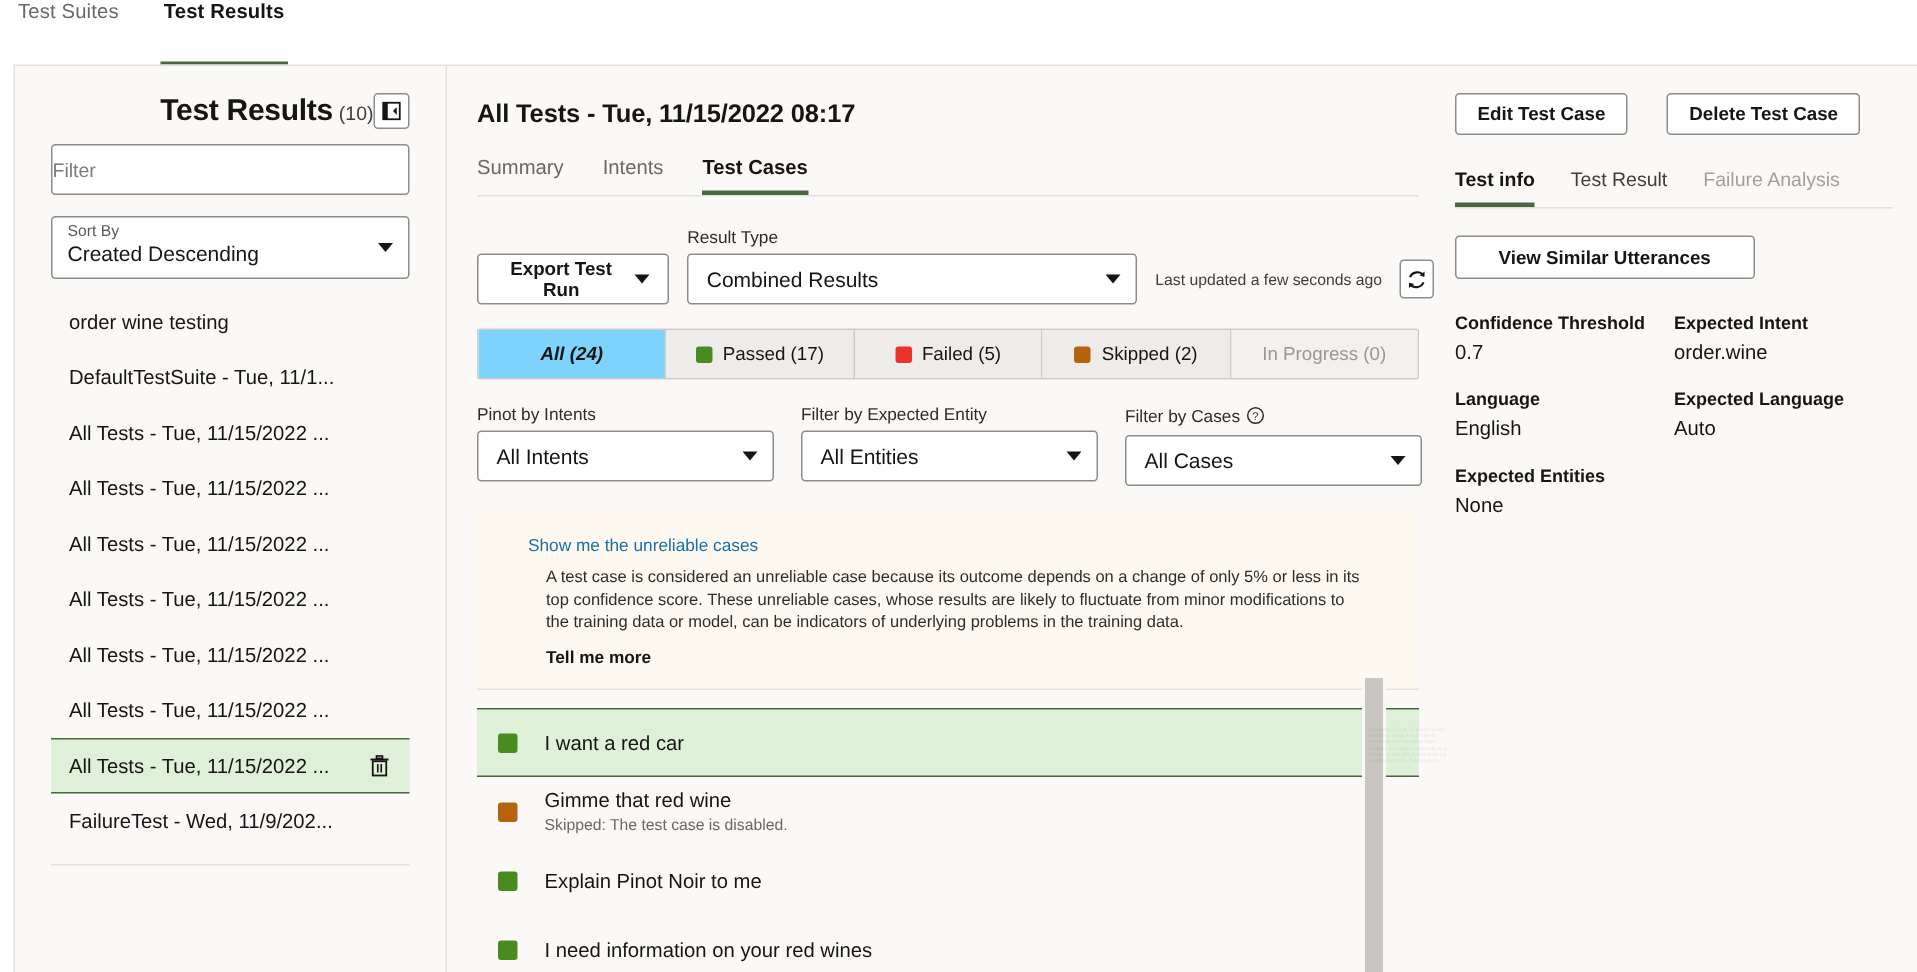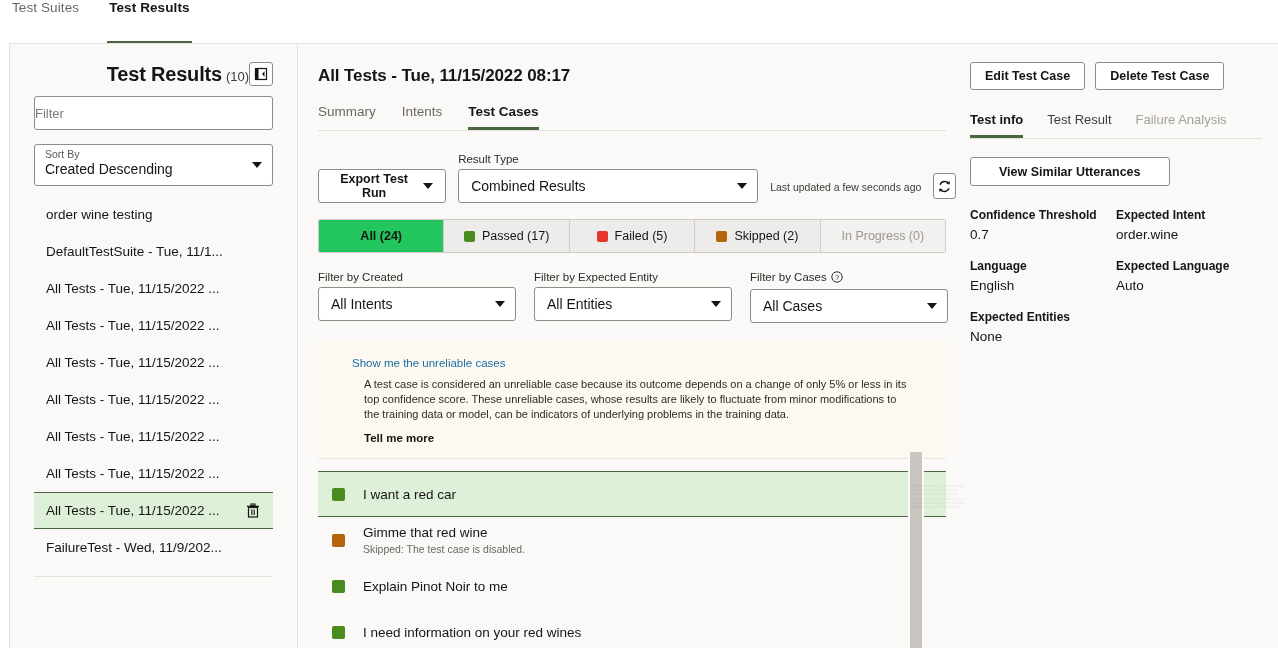--- a/index.html
+++ b/index.html
@@ -114,21 +114,21 @@
                  background: #fff; display:flex; align-items:center; justify-content:center;
                  cursor:pointer; margin-bottom: 4px; }
 
   
   .statustabs { display: flex; margin-top: 16px; width: 628px; height: 34px;
                 border: 1px solid #cfccc7; border-radius: 2px; overflow: hidden; }
   .stab { flex: 1 1 0; display: flex; align-items: center; justify-content: center; gap: 7px;
           font-size: 12.5px; background: #eeecea; border-right: 1px solid #cfccc7;
           cursor: pointer; color: #161513; }
   .stab:last-child { border-right: none; }
-  .stab.active { background: #22c55e; font-weight: bold; }
+  .stab.active { background: #7dd3fc; font-weight: bold; font-style: italic; }
   .stab.disabled { color: #9a9792; background: #f3f1ef; cursor: default; }
   .dot { width: 11px; height: 11px; border-radius: 2px; display: inline-block; }
 
   
   .filterrow { display: flex; gap: 18px; margin-top: 18px; }
   .sel-sm { width: 198px; }
   .help-icon { display: inline-block; vertical-align: -2px; margin-left: 4px; }
 
   
   .banner {
@@ -153,21 +153,21 @@
   .case-sub { font-size: 10.5px; color: #6b6862; margin-top: 3px; }
   .case-warn { position: absolute; right: 22px; }
 
   .scrolltrack { position: absolute; left: 908px; top: 452px; width: 16px; height: 196px; background: #faf9f8; }
   .scrollthumb { position: absolute; left: 910px; top: 452px; width: 12px; height: 196px; background: #c9c6c2; }
   .ghost { position: absolute; left: 912px; top: 484px; width: 54px; height: 36px; opacity: .10;
            font-size: 3.4px; line-height: 4.2px; color: #2e2c29; overflow: hidden; pointer-events: none; }
 
   
   .rightpanel { flex: 0 0 322px; width: 322px; padding: 18px 16px 0 14px; }
-  .rp-btns { display: flex; gap: 10px; }
+  .rp-btns { display: flex; gap: 26px; }
   .rp-btn { height: 28px; padding: 0 14px; }
   .rp-tabs { display: flex; gap: 24px; margin-top: 22px; border-bottom: 1px solid #e4e1dd; }
   .rp-tab { font-size: 13px; color: #3f3d3a; padding-bottom: 8px; cursor: pointer; }
   .rp-tab.active { font-weight: bold; color: #161513; border-bottom: 3px solid #4a6741; }
   .rp-tab.muted { color: #a3a09b; }
   .rp-sim { margin-top: 18px; height: 29px; padding: 0 28px; }
   .rp-grid { display: flex; margin-top: 22px; }
   .rp-col { flex: 1 1 0; }
   .rp-label { font-size: 12px; font-weight: bold; color: #161513; }
   .rp-value { font-size: 13.5px; color: #161513; margin-top: 5px; margin-bottom: 17px; }
@@ -298,21 +298,21 @@
             <span class="dot" style="background: rgb(181, 100, 12);"></span>
             <span>Skipped (2)</span>
           </div>
           <div class="stab disabled">
             <span>In Progress (0)</span>
           </div>
         </div>
 
       <div class="filterrow">
           <div class="field">
-            <div class="field-label"><span>Filter by Created</span></div>
+            <div class="field-label"><span>Pinot by Intents</span></div>
             <div class="select sel-sm">
               <span>All Intents</span>
               <span class="caret"></span>
             </div>
           </div>
           <div class="field">
             <div class="field-label"><span>Filter by Expected Entity</span></div>
             <div class="select sel-sm">
               <span>All Entities</span>
               <span class="caret"></span>

